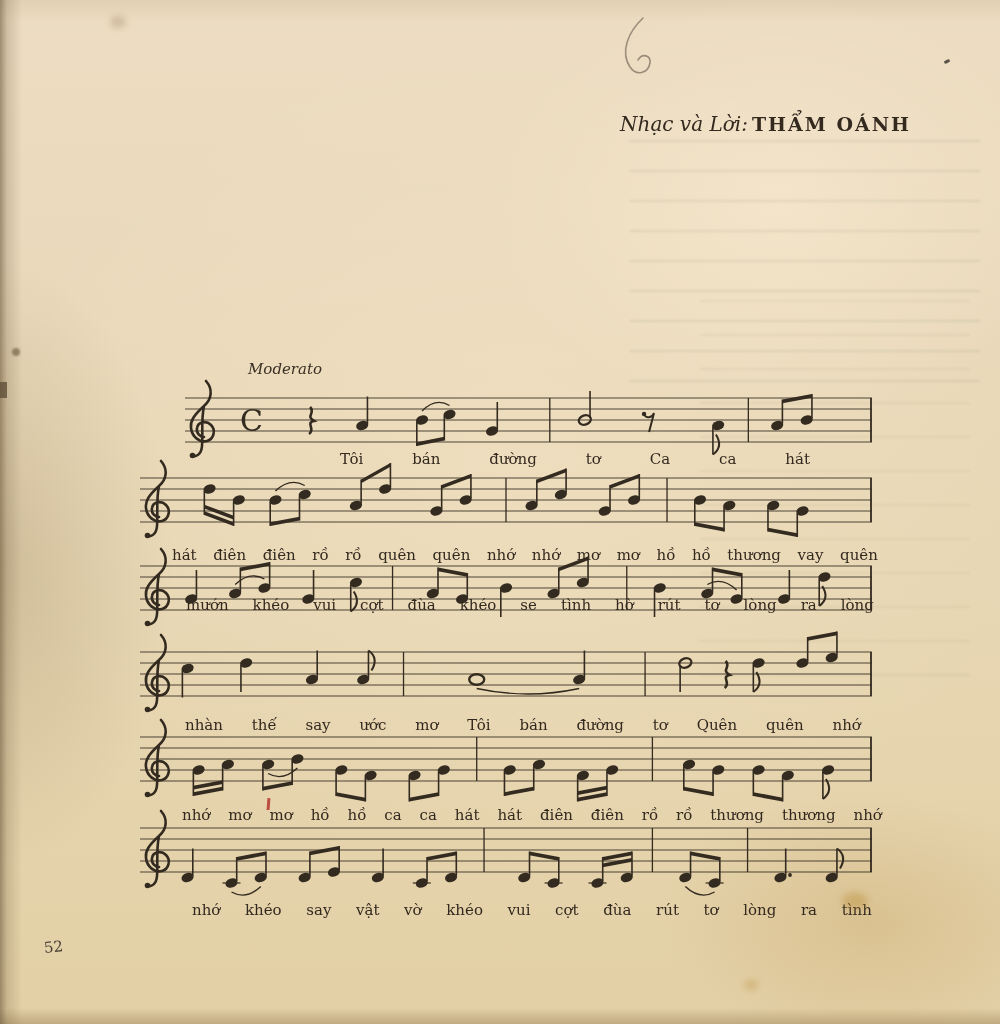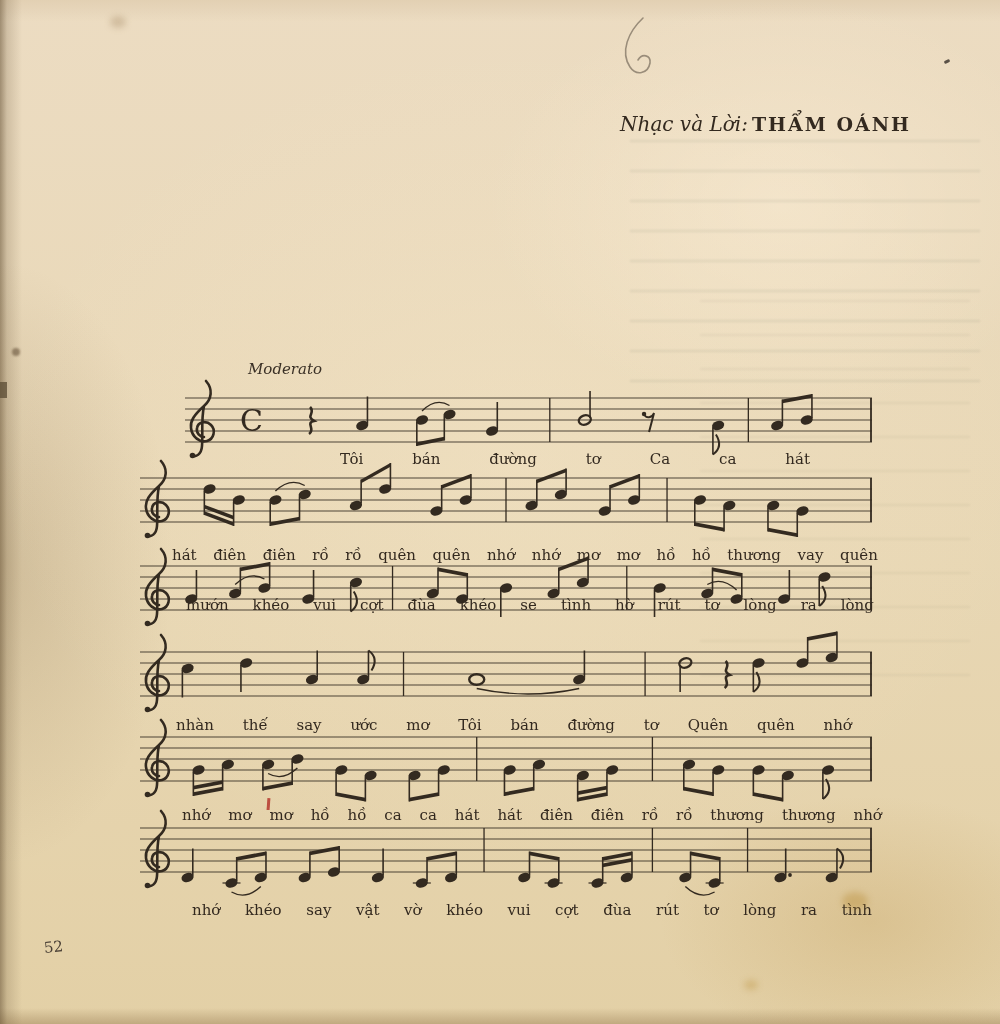--- a/index.html
+++ b/index.html
@@ -23,21 +23,21 @@
   .credit .name{font-size:19px;font-weight:bold;letter-spacing:2px;margin-left:4px;}
   .tempo{left:248px;top:360px;font-size:15px;font-style:italic;font-weight:normal;color:#3a3026;}
   .pagenum{left:44px;top:938px;font-size:15px;color:#4a4036;transform:rotate(-6deg);}
   svg.staff{position:absolute;overflow:visible;}
   .s0{left:185px;top:368px}.s1{left:140px;top:448px}.s2{left:140px;top:536px}
   .s3{left:140px;top:622px}.s4{left:140px;top:707px}.s5{left:140px;top:798px}
   .lyr{position:absolute;display:flex;justify-content:space-between;font-size:15px;color:#33291f;white-space:nowrap;}
   .ly0{left:340px;top:450px;width:470px}
   .ly1{left:172px;top:546px;width:706px}
   .ly2{left:186px;top:596px;width:688px}
-  .ly3{left:176px;top:716px;width:676px}
+  .ly3{left:185px;top:716px;width:676px}
   .ly4{left:182px;top:806px;width:700px}
   .ly5{left:192px;top:901px;width:680px}
   .ghost{pointer-events:none;}
   .g1{left:630px;top:140px;width:350px;height:245px;opacity:.10;filter:blur(1.1px);
       background:repeating-linear-gradient(180deg,#46564a 0 2px,transparent 2px 30px);}
   .g2{left:700px;top:300px;width:270px;height:390px;opacity:.06;filter:blur(1.2px);
       background:repeating-linear-gradient(180deg,#4a4a40 0 2px,transparent 2px 34px);}
   .stain{border-radius:50%;filter:blur(3px);}
   .st1{left:842px;top:892px;width:26px;height:18px;background:rgba(186,142,58,.40);}
   .st2{left:744px;top:980px;width:14px;height:10px;background:rgba(186,142,58,.35);}

